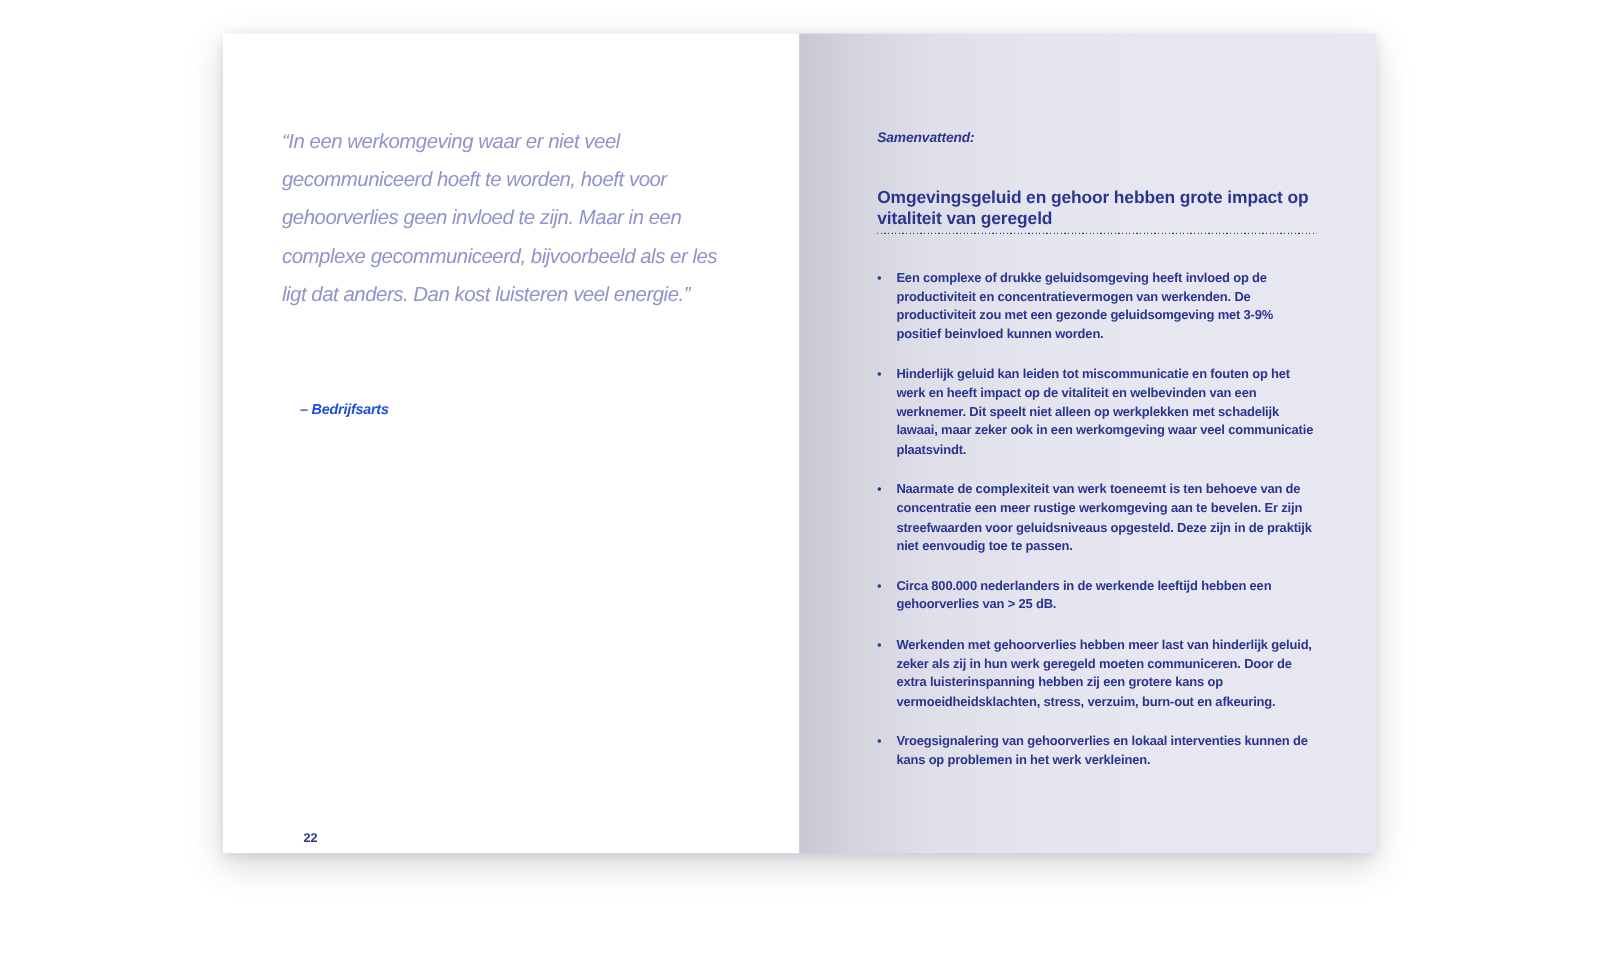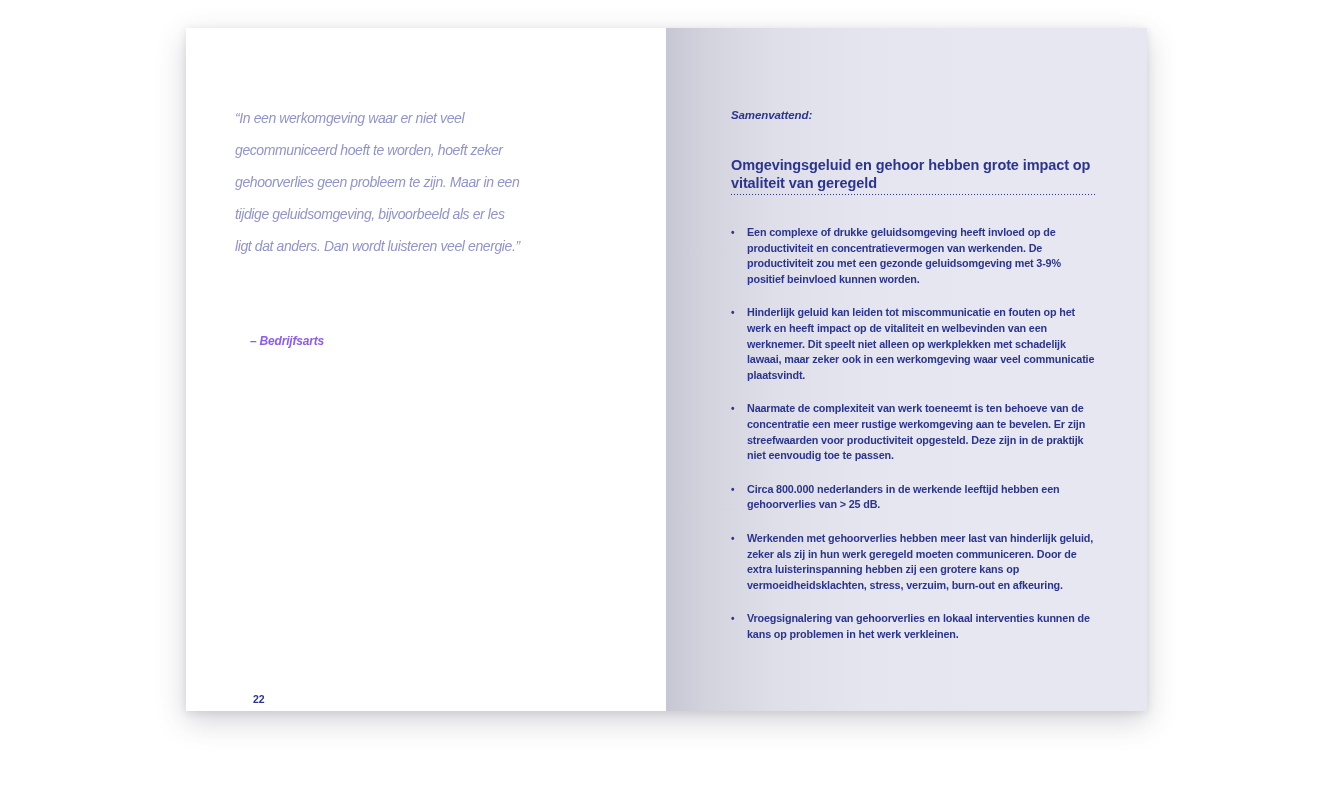--- a/index.html
+++ b/index.html
@@ -24,28 +24,28 @@
     width: 481px;
     background: linear-gradient(90deg,
       #c7c7d3 0px, #d3d3de 40px, #dfdfe9 110px, #e5e5ef 200px, #e7e7f1 320px, #e7e7f1 100%);
     padding-left: 47px;
   }
 
   
   .quote {
     position: absolute; left: 49px; top: 74px;
     color: #9193cc;
-    font-size: 14px; font-style: italic;
+    font-size: 17px; font-style: italic;
     letter-spacing: -0.4px;
   }
   .quote-line { white-space: nowrap; line-height: 32px; }
 
   .attribution {
     position: absolute; left: 64px; top: 306px;
-    color: #8b5cf6;
+    color: #1d4ed8;
     font-size: 12px; font-style: italic; font-weight: bold;
     letter-spacing: -0.2px;
   }
 
   .page-number {
     position: absolute; left: 48px; top: 665px;
     color: #2b3590; font-size: 10.5px; font-weight: bold; margin-left: 19px;
   }
 
   .kicker {
@@ -79,24 +79,24 @@
 </style>
 </head>
 <body>
 
 <div class="stage">
   <div class="spread">
 
     <div class="page page-left">
       <div class="quote">
         <div class="quote-line">“In een werkomgeving waar er niet veel</div>
-        <div class="quote-line">gecommuniceerd hoeft te worden, hoeft zeker</div>
-        <div class="quote-line">gehoorverlies geen probleem te zijn. Maar in een</div>
-        <div class="quote-line">tijdige geluidsomgeving, bijvoorbeeld als er les</div>
-        <div class="quote-line">ligt dat anders. Dan wordt luisteren veel energie.”</div>
+        <div class="quote-line">gecommuniceerd hoeft te worden, hoeft voor</div>
+        <div class="quote-line">gehoorverlies geen invloed te zijn. Maar in een</div>
+        <div class="quote-line">complexe gecommuniceerd, bijvoorbeeld als er les</div>
+        <div class="quote-line">ligt dat anders. Dan kost luisteren veel energie.”</div>
       </div>
       <div class="attribution">– Bedrijfsarts</div>
       <div class="page-number">22</div>
     </div>
 
     <div class="page page-right">
       <div class="kicker">Samenvattend:</div>
 
       <h1 class="heading">
         <span>Omgevingsgeluid en gehoor hebben grote impact op</span>
@@ -109,21 +109,21 @@
         <li>
           <span class="bullet-icon">•</span>
           <span class="bullet-text">Een complexe of drukke geluidsomgeving heeft invloed op de productiviteit en concentratievermogen van werkenden. De productiviteit zou met een gezonde geluidsomgeving met 3-9% positief beinvloed kunnen worden.</span>
         </li>
         <li>
           <span class="bullet-icon">•</span>
           <span class="bullet-text">Hinderlijk geluid kan leiden tot miscommunicatie en fouten op het werk en heeft impact op de vitaliteit en welbevinden van een werknemer. Dit speelt niet alleen op werkplekken met schadelijk lawaai, maar zeker ook in een werkomgeving waar veel communicatie plaatsvindt.</span>
         </li>
         <li>
           <span class="bullet-icon">•</span>
-          <span class="bullet-text">Naarmate de complexiteit van werk toeneemt is ten behoeve van de concentratie een meer rustige werkomgeving aan te bevelen. Er zijn streefwaarden voor productiviteit opgesteld. Deze zijn in de praktijk niet eenvoudig toe te passen.</span>
+          <span class="bullet-text">Naarmate de complexiteit van werk toeneemt is ten behoeve van de concentratie een meer rustige werkomgeving aan te bevelen. Er zijn streefwaarden voor geluidsniveaus opgesteld. Deze zijn in de praktijk niet eenvoudig toe te passen.</span>
         </li>
         <li>
           <span class="bullet-icon">•</span>
           <span class="bullet-text">Circa 800.000 nederlanders in de werkende leeftijd hebben een gehoorverlies van &gt; 25 dB.</span>
         </li>
         <li>
           <span class="bullet-icon">•</span>
           <span class="bullet-text">Werkenden met gehoorverlies hebben meer last van hinderlijk geluid, zeker als zij in hun werk geregeld moeten communiceren. Door de extra luisterinspanning hebben zij een grotere kans op vermoeidheidsklachten, stress, verzuim, burn-out en afkeuring.</span>
         </li>
         <li>

